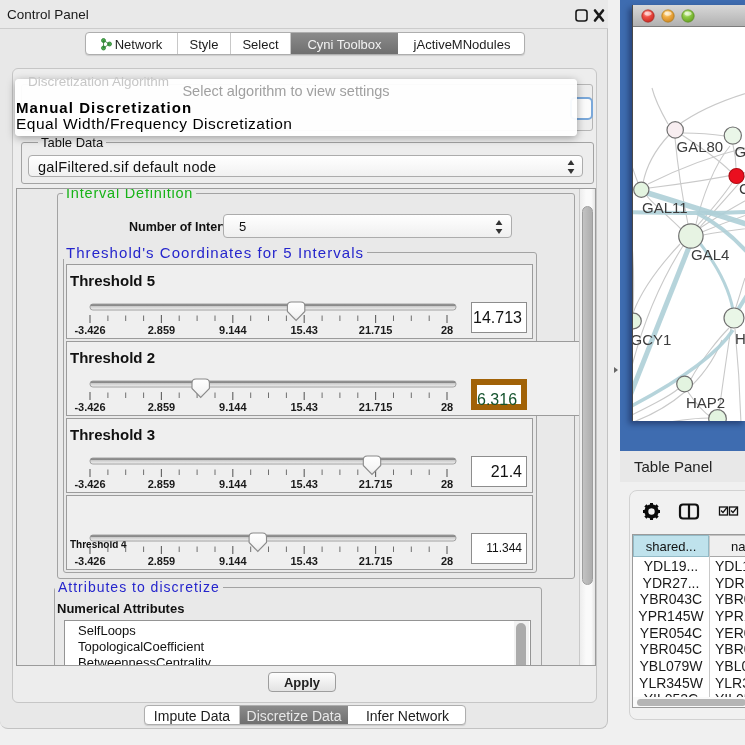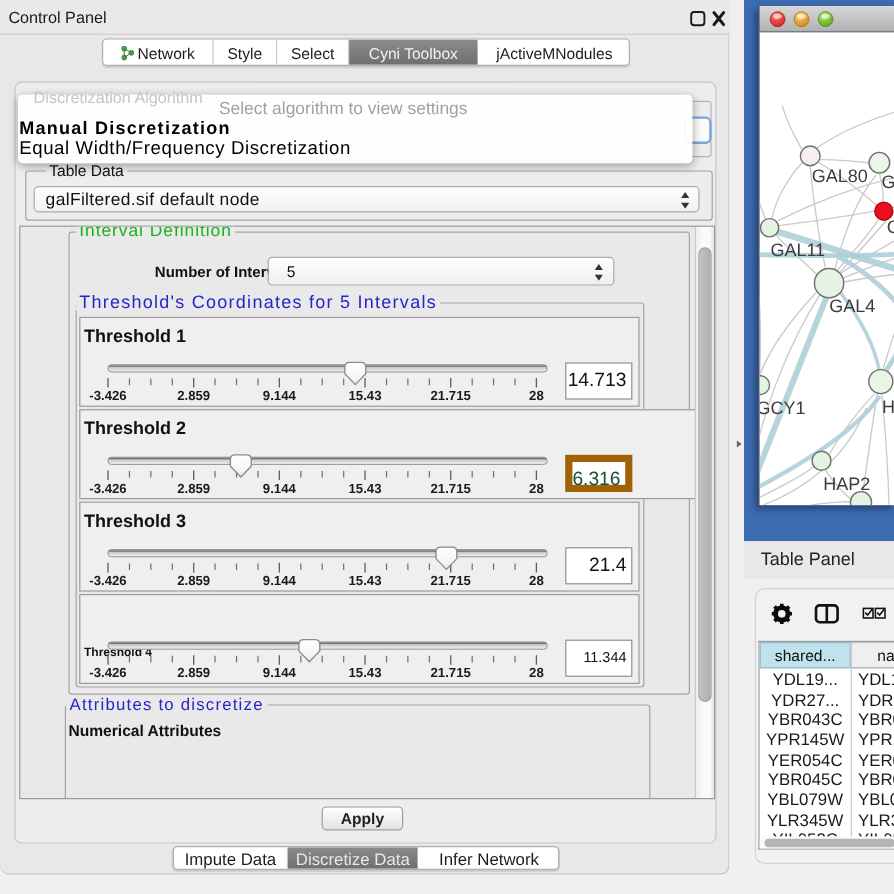--- a/index.html
+++ b/index.html
@@ -59,21 +59,21 @@
     <span class="txt" style="left:15px;top:4px;">5</span>
     <svg style="position:absolute;right:8px;top:5px;" width="8" height="14" viewBox="0 0 8 14">
       <path d="M4 0 L7.4 5 L0.6 5 Z" fill="#333"></path>
           <path d="M4 14 L7.4 9 L0.6 9 Z" fill="#333"></path>
     </svg>
   </div>
   <div class="gb" style="left:46px;top:63px;width:474px;height:321px;"></div>
   <div class="gbl" style="left:46px;top:57px;color:#2525cc;background:#e9e9e9;font-size:15px;letter-spacing:1.05px;">Threshold's Coordinates for 5 Intervals</div>
 
   <div class="abs" style="left:49px;top:75px;width:467px;height:75px;background:#efefef;border:1px solid #9b9b9b;">
-  <div class="abs" style="left:3px;top:7px;font-size:15px;font-weight:bold;color:#111;">Threshold 1</div>
+  <div class="abs" style="left:3px;top:7px;font-size:15px;font-weight:bold;color:#111;">Threshold 5</div>
   <svg width="467" height="75" viewBox="0 0 467 75" style="position:absolute;left:0;top:0;">
     <defs>
             <linearGradient id="tg0" x1="0" y1="0" x2="0" y2="1">
               <stop offset="0" stop-color="#ffffff"></stop>
               <stop offset="0.75" stop-color="#f4f4f4"></stop>
               <stop offset="1" stop-color="#e2e2e2"></stop>
             </linearGradient>
     <linearGradient id="tr0" x1="0" y1="0" x2="0" y2="1">
               <stop offset="0" stop-color="#9f9f9f"></stop>
               <stop offset="0.45" stop-color="#cfcfcf"></stop>
@@ -254,20 +254,26 @@
           <text x="308.6" y="68.5" font-size="11" font-weight="bold" fill="#1a1a1a" text-anchor="middle">21.715</text>
           <text x="380.0" y="68.5" font-size="11" font-weight="bold" fill="#1a1a1a" text-anchor="middle">28</text>
     <path d="M 182.1 41 Q 182.1 37 186.1 37 L 195.5 37 Q 199.5 37 199.5 41 L 199.5 46.5 L 190.8 55.5 L 182.1 46.5 Z" fill="url(#tg3)" stroke="#8a8a8a" stroke-width="1.1"></path>
   </svg>
   <div class="abs" style="left:404px;top:37px;width:56px;height:31px;background:#fff;border:1px solid #8d8d8d;font-size:12px;color:#111;text-align:right;line-height:29px;padding-right:4px;">11.344</div>
 </div>
 
   <div class="gb" style="left:37px;top:398px;width:488px;height:200px;"></div>
   <div class="gbl" style="left:38px;top:392px;color:#2525cc;background:#e9e9e9;font-size:14px;letter-spacing:1px;">Attributes to discretize</div>
   <div class="abs" style="left:40px;top:412px;font-size:13px;font-weight:bold;color:#111;">Numerical Attributes</div>
+  <div class="abs" style="left:47px;top:431px;width:467px;height:80px;background:#ffffff;border:1px solid #949494;">
+    <div style="font-size:13px;color:#111;padding:2px 0 0 13px;line-height:16px;">SelfLoops<br>TopologicalCoefficient<br>BetweennessCentrality</div>
+    <div style="position:absolute;right:1px;top:0;width:15px;height:78px;background:#f2f2f2;">
+      <div style="position:absolute;left:2px;top:2px;width:10px;height:70px;background:#ababab;border-radius:5px;"></div>
+    </div>
+  </div>
 
   <div class="abs" style="left:562px;top:0;width:16px;height:476px;background:linear-gradient(90deg,#ededed,#fafafa 40%,#fafafa 75%,#e4e4e4);border-left:1px solid #c9c9c9;"></div>
   <div class="abs" style="left:564.5px;top:17px;width:11px;height:379px;background:linear-gradient(90deg,#c3c3c3,#adadad);border:1px solid #9d9d9d;border-radius:6px;"></div>
 </div>
 
 <div class="abs" style="left:268px;top:672px;width:68px;height:20px;border:1px solid #9d9d9d;border-radius:4px;background:linear-gradient(#fefefe,#e3e3e3);text-align:center;line-height:19px;font-size:13px;font-weight:600;color:#222;">Apply</div>
 
 <div class="abs" style="left:144px;top:705px;width:322px;height:20px;background:#ffffff;border:1px solid #aeaeae;border-radius:4px;box-shadow:0 1px 1px rgba(0,0,0,0.12);overflow:hidden;font-size:13.5px;">
   <div class="tabcell" style="left:0;width:95px;line-height:20px;border-right:1px solid #c8c8c8;font-size:14px;">Impute Data</div>
   <div class="tabcell" style="left:95px;width:108px;line-height:20px;background:linear-gradient(#8b8b8b,#6f6f6f);color:#e8e8e8;font-size:14px;">Discretize Data</div>

